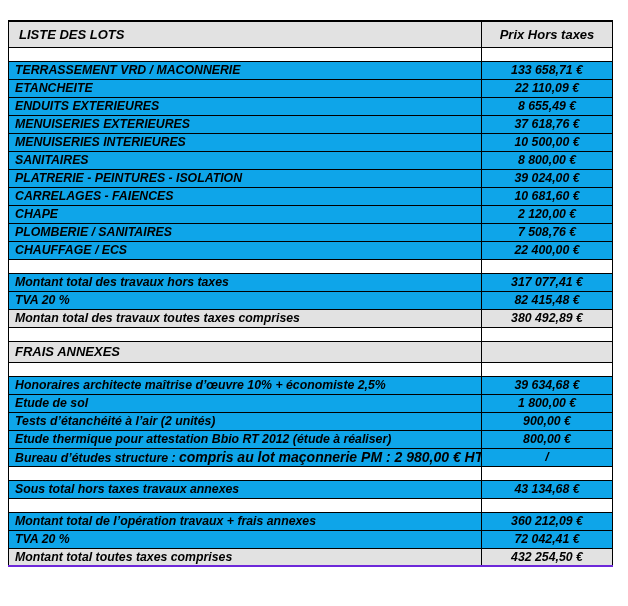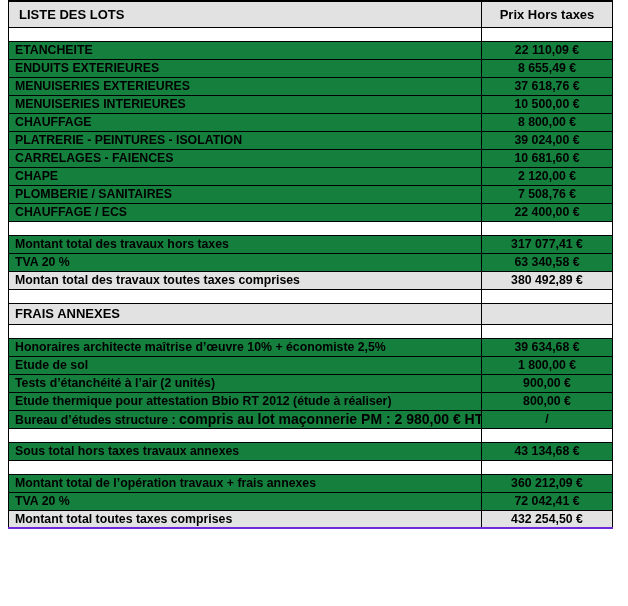--- a/index.html
+++ b/index.html
@@ -20,25 +20,26 @@
     position: relative;
     width: 628px;
     height: 606px;
     background: #ffffff;
     box-sizing: border-box;
   }
 
   table.cost-table {
     position: absolute;
     left: 8px;
-    top: 0;
+    top: 20px;
     width: 604px;
     border-collapse: collapse;
     table-layout: fixed;
-    background: #15803d;
+    background: #0ea5e9;
+    font-style: italic;
   }
 
   table.cost-table col.col-label { width: 473px; }
   table.cost-table col.col-price { width: 131px; }
 
   table.cost-table td {
     border: 1px solid #000000;
     padding: 0 6px;
     font-size: 12.3px;
     font-weight: bold;
@@ -116,37 +117,41 @@
         <td class="cell-label">LISTE DES  LOTS</td>
         <td class="cell-price">Prix Hors taxes</td>
       </tr>
 
       <tr class="row-spacer">
         <td></td>
         <td></td>
       </tr>
 
       <tr>
+        <td class="cell-label">TERRASSEMENT VRD / MACONNERIE</td>
+        <td class="cell-price">133 658,71 €</td>
+      </tr>
+      <tr>
         <td class="cell-label">ETANCHEITE</td>
         <td class="cell-price">22 110,09 €</td>
       </tr>
       <tr>
         <td class="cell-label">ENDUITS EXTERIEURES</td>
         <td class="cell-price">8 655,49 €</td>
       </tr>
       <tr>
         <td class="cell-label">MENUISERIES EXTERIEURES</td>
         <td class="cell-price">37 618,76 €</td>
       </tr>
       <tr>
         <td class="cell-label">MENUISERIES INTERIEURES</td>
         <td class="cell-price">10 500,00 €</td>
       </tr>
       <tr>
-        <td class="cell-label">CHAUFFAGE</td>
+        <td class="cell-label">SANITAIRES</td>
         <td class="cell-price">8 800,00 €</td>
       </tr>
       <tr>
         <td class="cell-label">PLATRERIE - PEINTURES - ISOLATION</td>
         <td class="cell-price">39 024,00 €</td>
       </tr>
       <tr>
         <td class="cell-label">CARRELAGES - FAIENCES</td>
         <td class="cell-price">10 681,60 €</td>
       </tr>
@@ -167,21 +172,21 @@
         <td></td>
         <td></td>
       </tr>
 
       <tr>
         <td class="cell-label">Montant total des travaux hors taxes</td>
         <td class="cell-price">317 077,41 €</td>
       </tr>
       <tr>
         <td class="cell-label">TVA 20 %</td>
-        <td class="cell-price">63 340,58 €</td>
+        <td class="cell-price">82 415,48 €</td>
       </tr>
       <tr class="row-highlight">
         <td class="cell-label">Montan total des travaux toutes taxes comprises</td>
         <td class="cell-price">380 492,89 €</td>
       </tr>
 
       <tr class="row-spacer">
         <td></td>
         <td></td>
       </tr>

